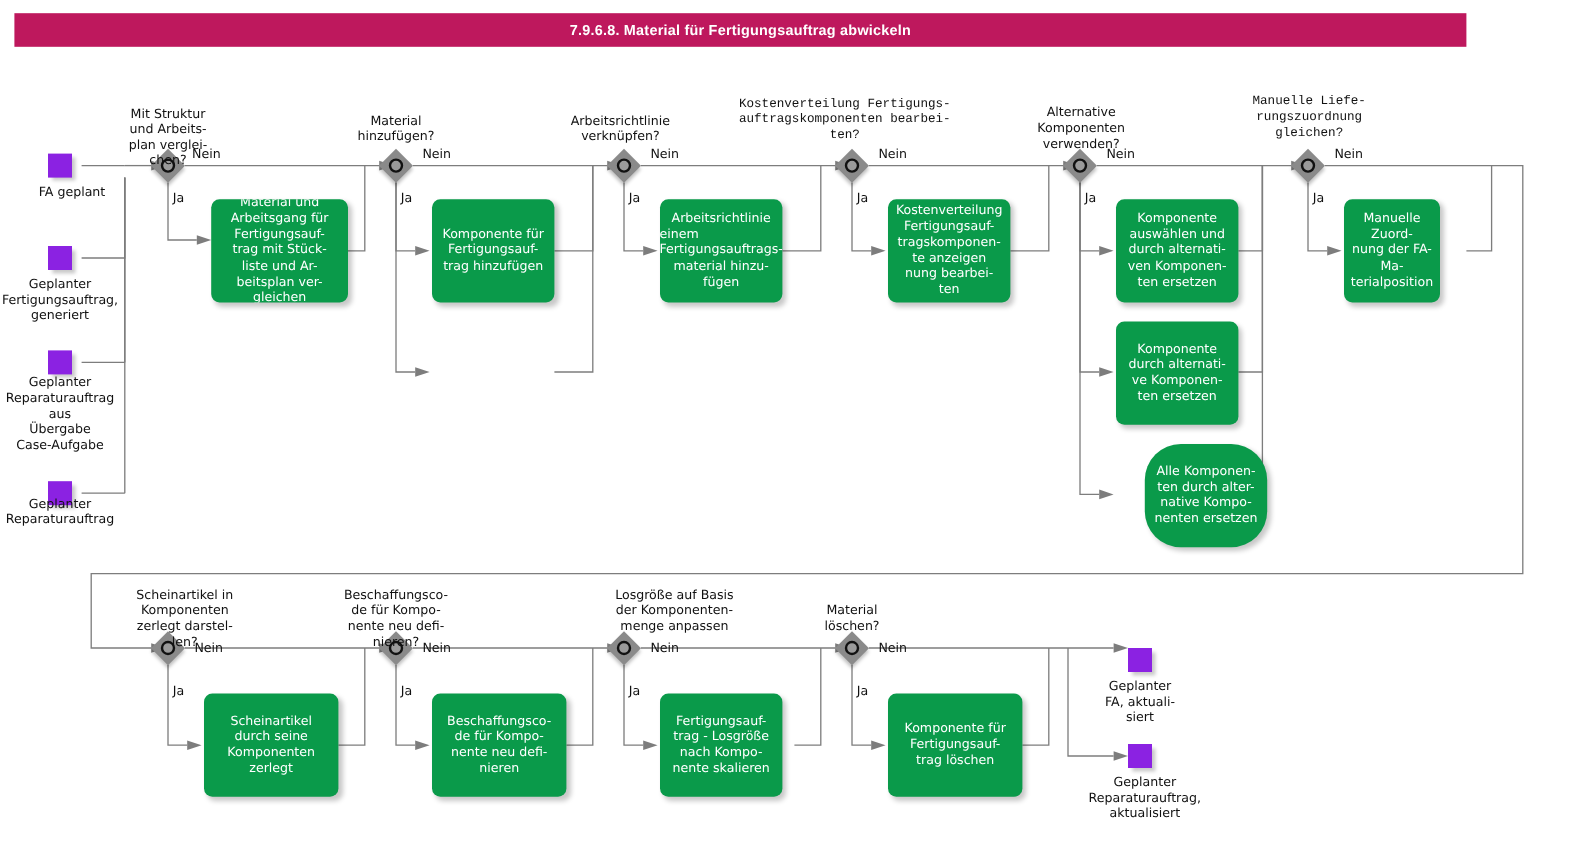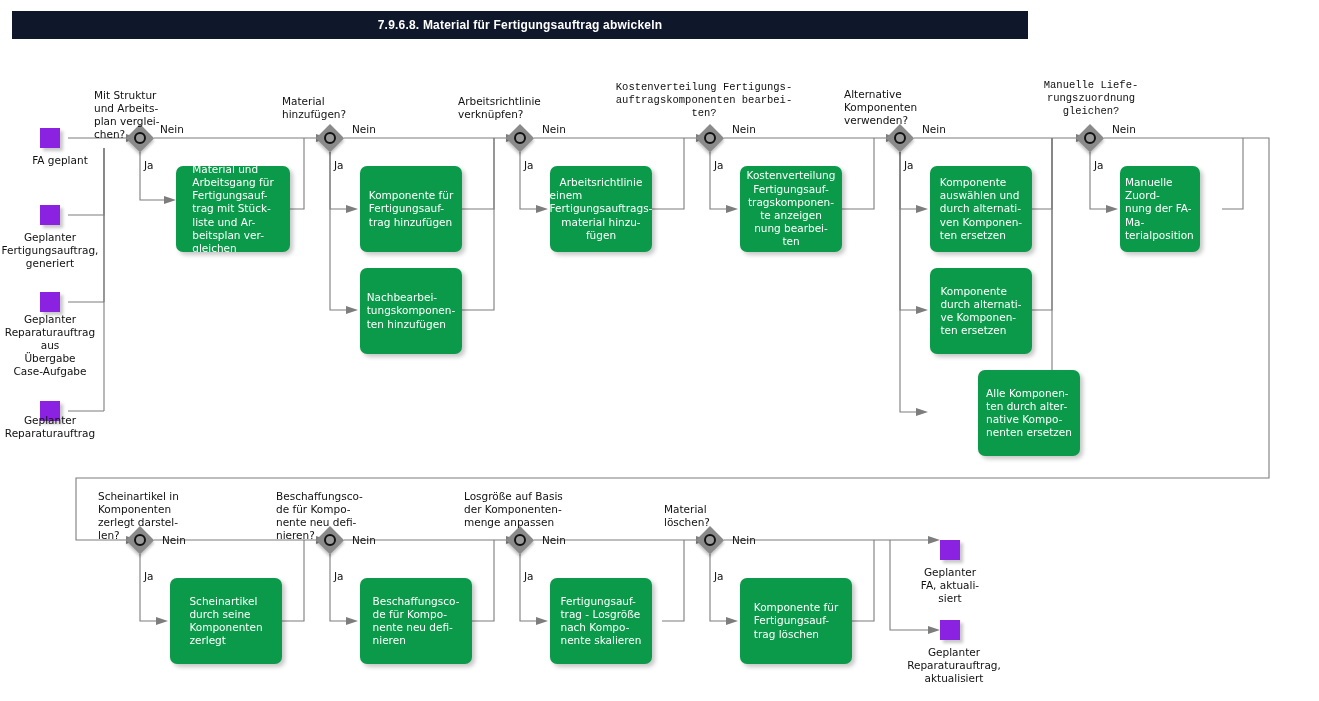--- a/index.html
+++ b/index.html
@@ -1,22 +1,22 @@
 <!DOCTYPE html>
 <html><head>
 <meta charset="utf-8">
 <style>
   html,body{margin:0;padding:0;background:#ffffff;}
   body{font-family:"DejaVu Sans",sans-serif;}
   #canvas{position:relative;width:1319px;height:701px;overflow:hidden;background:#fff;}
 
   
   .titlebar{
-    position:absolute;left:12px;top:11px;width:1016px;height:28px;
-    background:#0f172a;color:#ffffff;
+    position:absolute;left:12px;top:11px;width:1210px;height:28px;
+    background:#be185d;color:#ffffff;
     font-family:"Liberation Sans",sans-serif;
     font-size:12px;font-weight:bold;
     display:flex;align-items:center;justify-content:center;
     letter-spacing:.2px;
   }
 
   
   .event{
     position:absolute;width:20px;height:20px;background:#8B22E2;
     box-shadow:3px 3px 3px rgba(0,0,0,.22);
@@ -35,37 +35,38 @@
     background:#8a8a8a;
     transform:translate(4.1px,4.1px) rotate(45deg);
     box-shadow:2px 2px 3px rgba(0,0,0,.25);
   }
   .gw .ring{
     position:absolute;left:8px;top:8px;width:12px;height:12px;
     border:2.2px solid #111;border-radius:50%;
     background:#9a9a9a;box-sizing:border-box;
   }
   .gw-label{
-    position:absolute;text-align:left;
+    position:absolute;text-align:center;
     font-family:"DejaVu Sans",sans-serif;
     font-size:10.5px;line-height:13px;color:#111;
     white-space:pre-line;
   }
   .gw-label.justify{text-align:justify;text-align-last:center;font-family:Liberation Mono, monospace;}
   .edge-label{
     position:absolute;font-family:"DejaVu Sans",sans-serif;
     font-size:10.5px;line-height:12px;color:#111;
   }
 
   
   .task{
     position:absolute;background:#0A9A4A;color:#ffffff;
     border-radius:7px;
     box-shadow:3px 3px 4px rgba(0,0,0,.22);
     display:flex;align-items:center;justify-content:center;
+    text-align:center;
     font-family:"DejaVu Sans",sans-serif;
     font-size:10.5px;line-height:13.2px;
     padding:2px 5px;box-sizing:border-box;
     white-space:pre-line;
     overflow:hidden;
   }
   .task.justify{text-align:justify;text-align-last:center;}
 
   
   #wires{position:absolute;left:0;top:0;width:1319px;height:701px;pointer-events:none;}
@@ -282,21 +283,21 @@
 de für Kompo-
 nente neu defi-
 nieren?</div>
   <div class="edge-label" style="left:352px;top:534px;">Nein</div>
   <div class="edge-label" style="left:334px;top:570px;">Ja</div>
 
   <div class="gw" style="left:506px;top:526px;">
     <div class="dia"></div>
     <div class="ring"></div>
   </div>
-  <div class="gw-label" style="left:464px;top:490px;width:164px;">Losgröße auf Basis
+  <div class="gw-label" style="left:480px;top:490px;width:164px;">Losgröße auf Basis
 der Komponenten-
 menge anpassen</div>
   <div class="edge-label" style="left:542px;top:534px;">Nein</div>
   <div class="edge-label" style="left:524px;top:570px;">Ja</div>
 
   <div class="gw" style="left:696px;top:526px;">
     <div class="dia"></div>
     <div class="ring"></div>
   </div>
   <div class="gw-label" style="left:664px;top:503px;width:92px;">Material
@@ -309,23 +310,20 @@
 Fertigungsauf-
 trag mit Stück-
 liste und Ar-
 beitsplan ver-
 gleichen</div>
 
   <div class="task" style="left:360px;top:166px;width:102px;height:86px;">Komponente für
 Fertigungsauf-
 trag hinzufügen</div>
 
-  <div class="task" style="left:360px;top:268px;width:102px;height:86px;">Nachbearbei-
-tungskomponen-
-ten hinzufügen</div>
 
   <div class="task justify" style="left:550px;top:166px;width:102px;height:86px;">Arbeitsrichtlinie
 einem Fertigungsauftrags-
 material hinzu-
 fügen</div>
 
   <div class="task justify" style="left:740px;top:166px;width:102px;height:86px;">Kostenverteilung
 Fertigungsauf-
 tragskomponen-
 te anzeigen
@@ -336,21 +334,21 @@
 auswählen und
 durch alternati-
 ven Komponen-
 ten ersetzen</div>
 
   <div class="task" style="left:930px;top:268px;width:102px;height:86px;">Komponente
 durch alternati-
 ve Komponen-
 ten ersetzen</div>
 
-  <div class="task" style="left:978px;top:370px;width:102px;height:86px;">Alle Komponen-
+  <div class="task" style="left:954px;top:370px;width:102px;height:86px;border-radius:30px;">Alle Komponen-
 ten durch alter-
 native Kompo-
 nenten ersetzen</div>
 
   <div class="task" style="left:1120px;top:166px;width:80px;height:86px;">Manuelle Zuord-
 nung der FA-Ma-
 terialposition</div>
 
   <div class="task" style="left:170px;top:578px;width:112px;height:86px;">Scheinartikel
 durch seine

